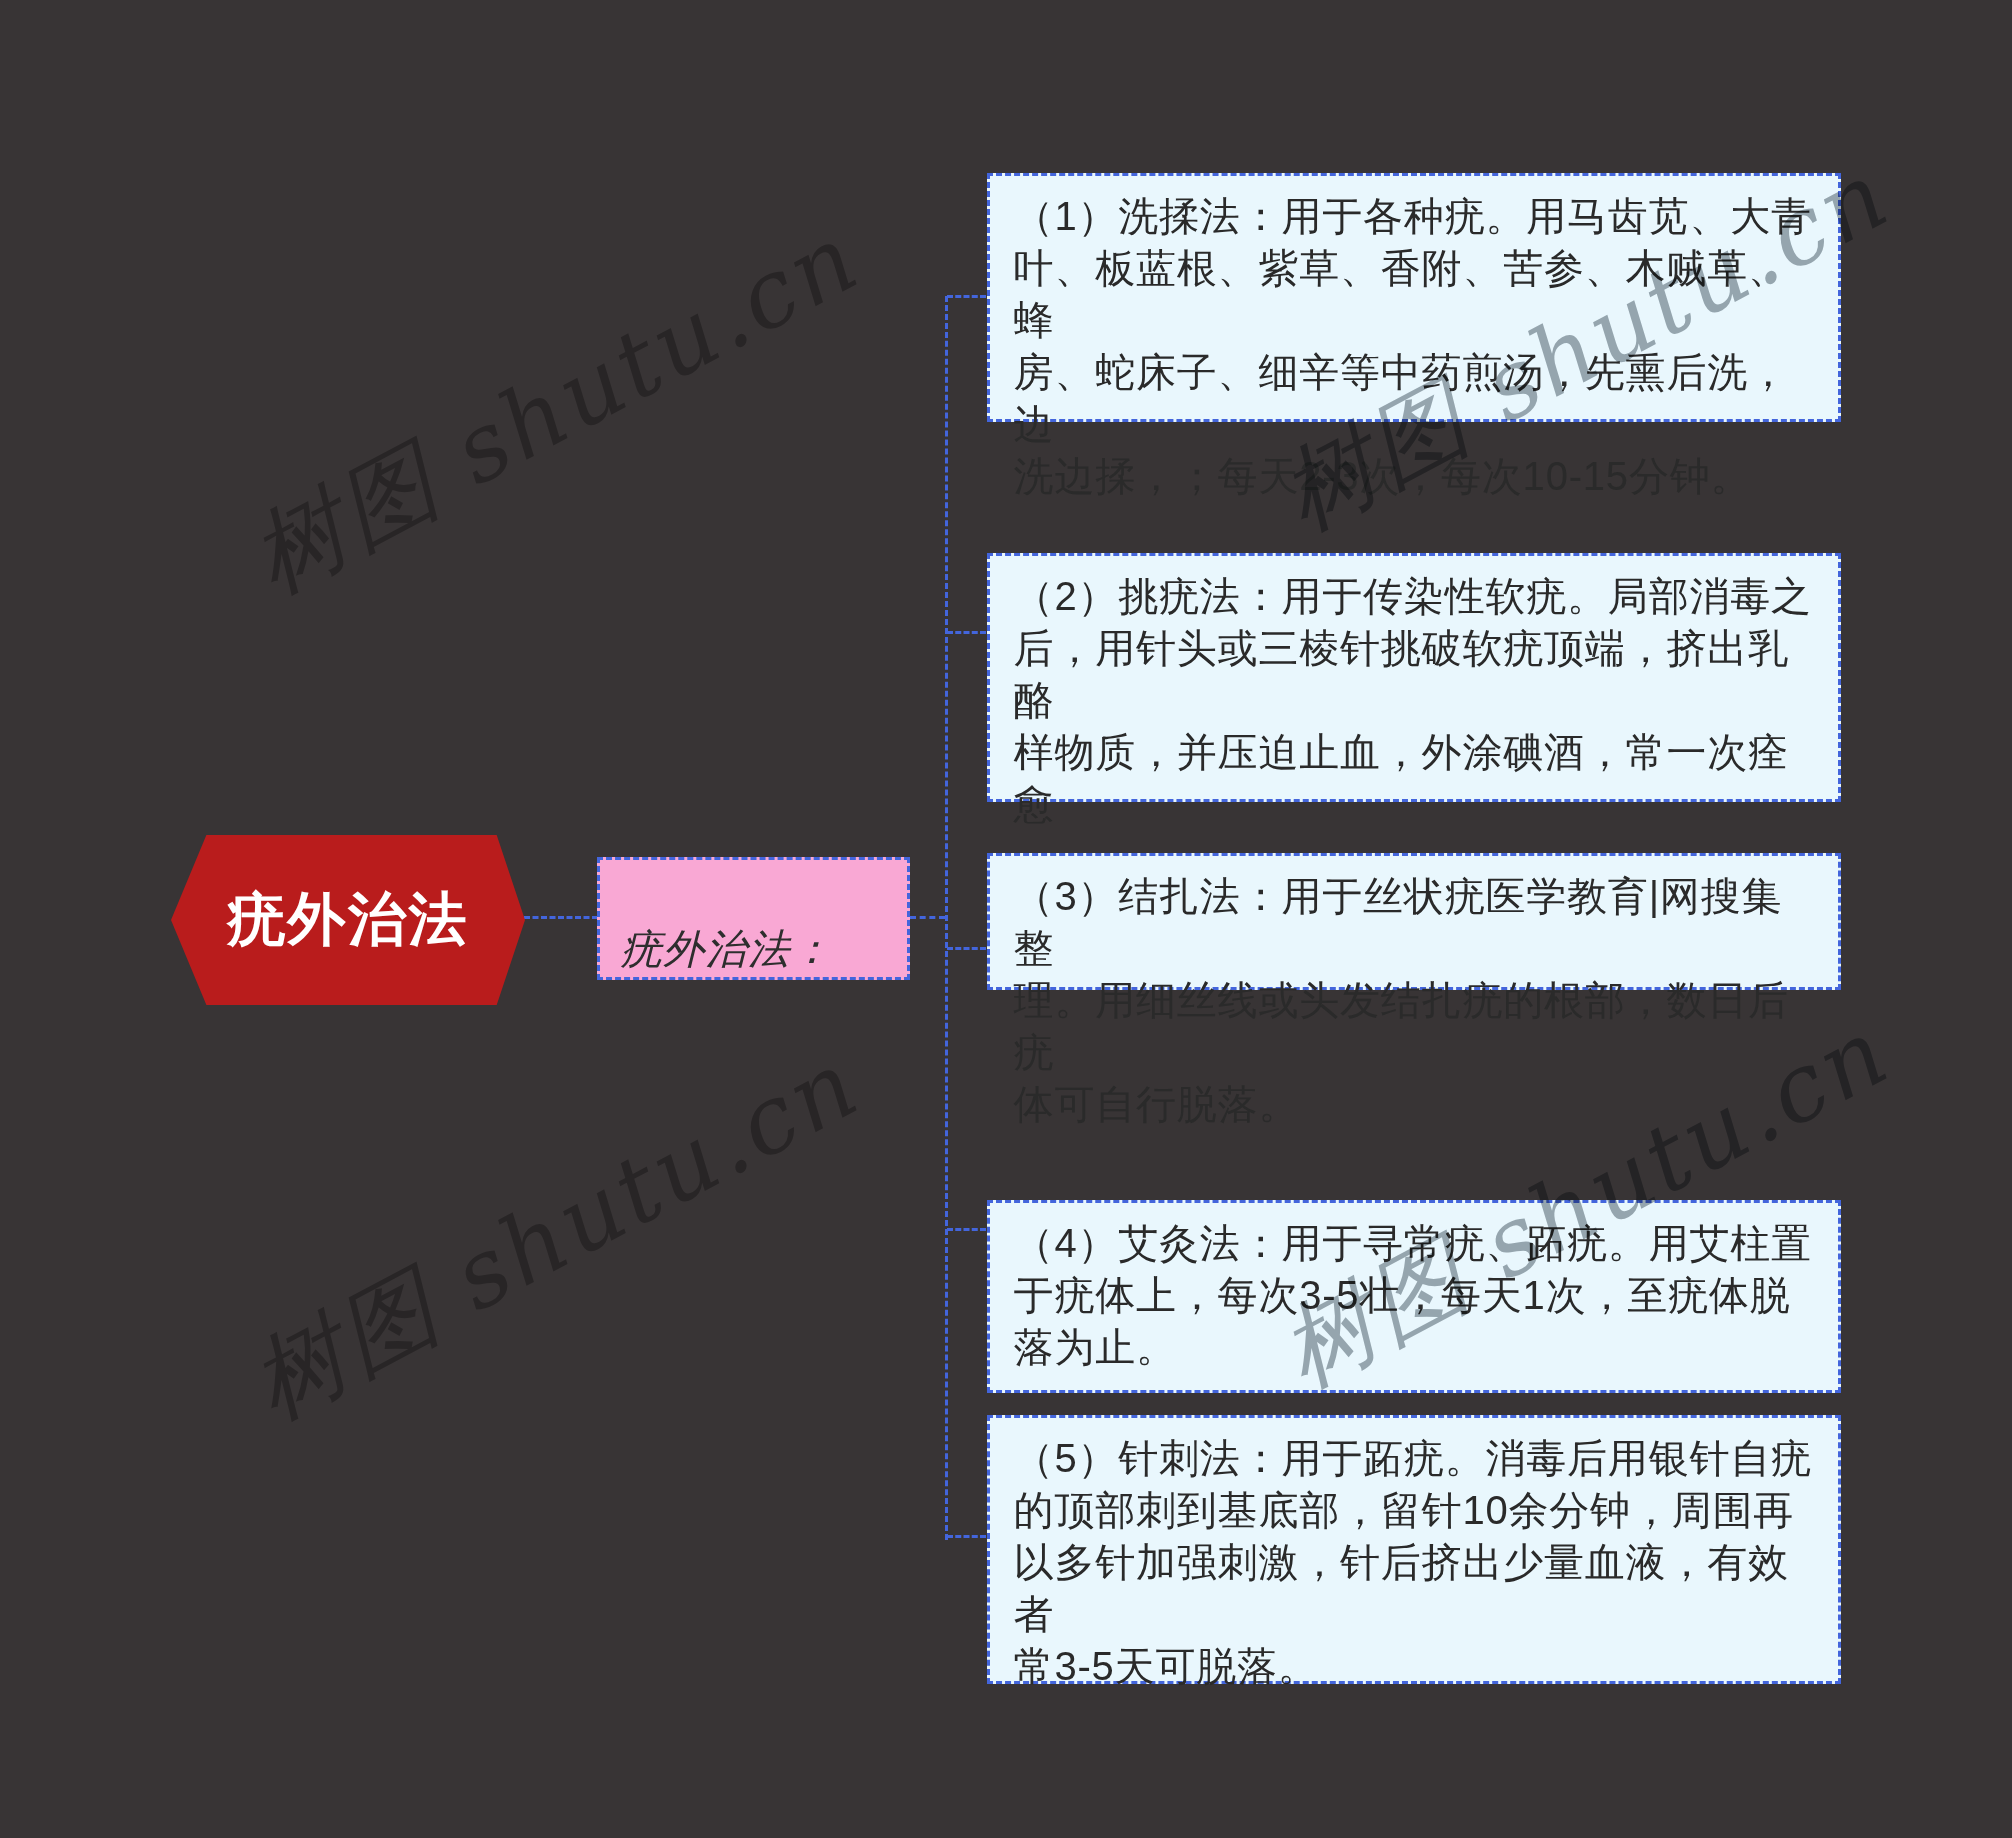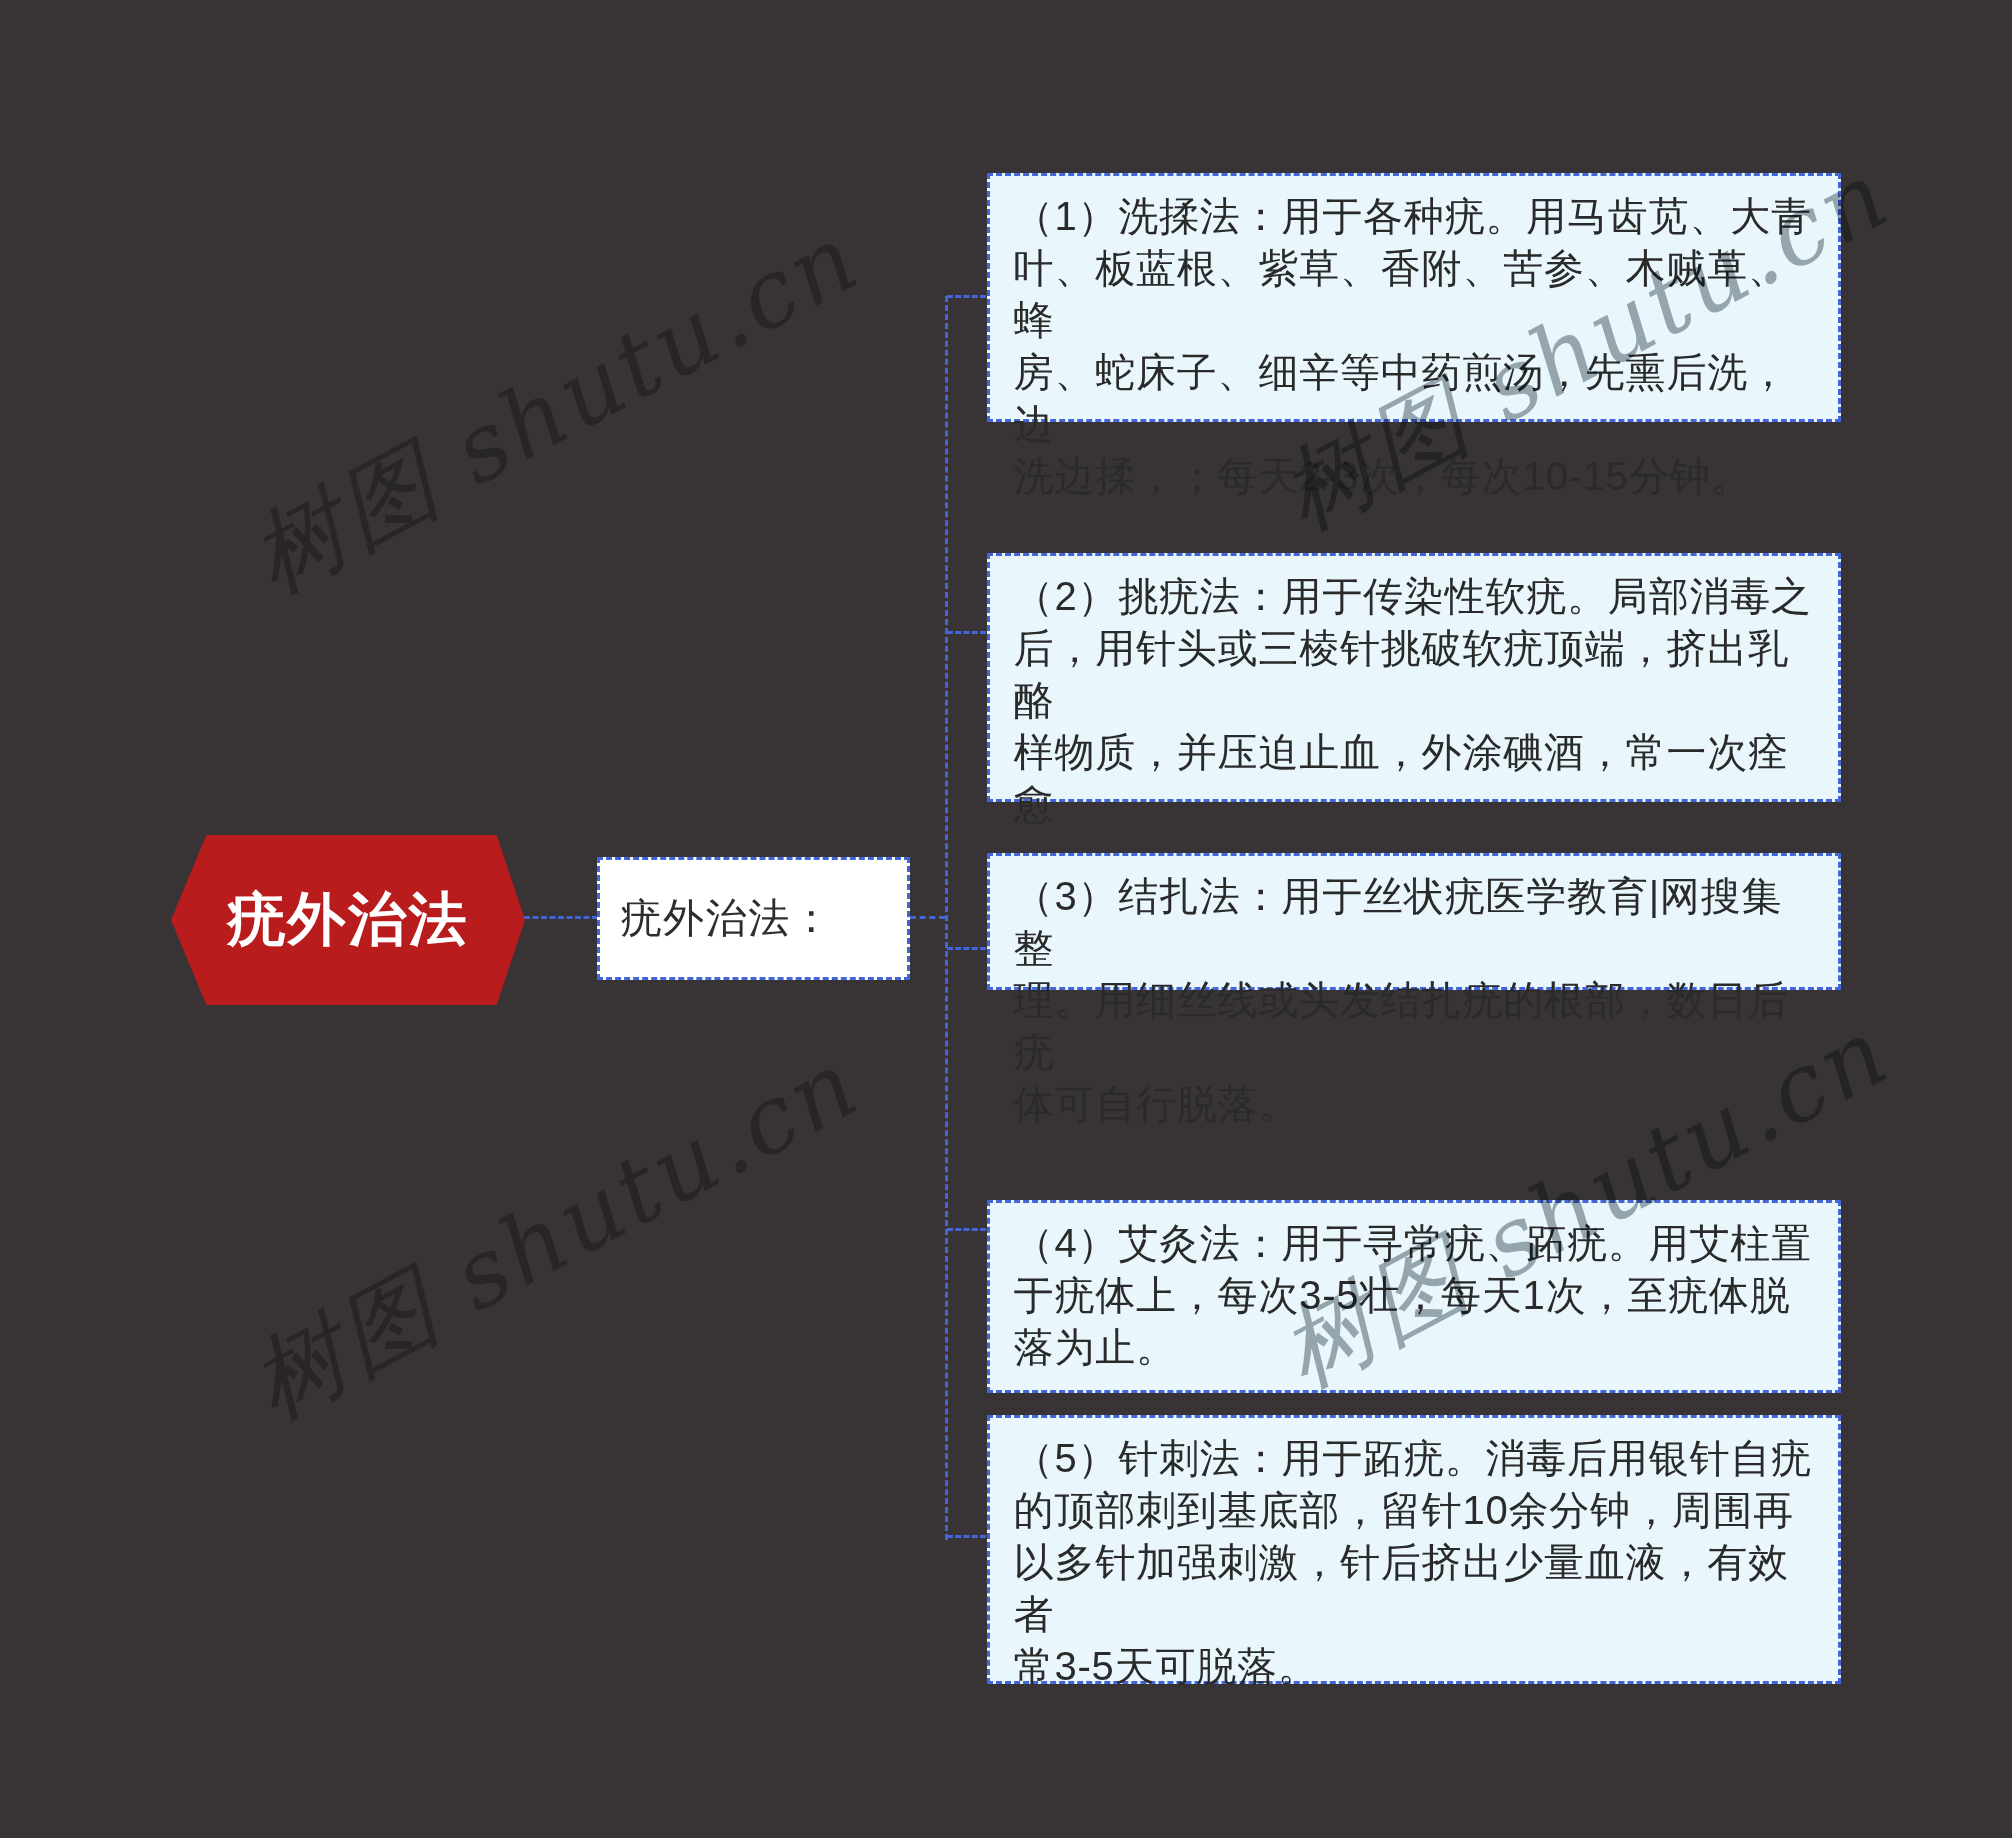--- a/index.html
+++ b/index.html
@@ -41,24 +41,25 @@
     font-size:58px;
     font-weight:600;
     letter-spacing:2.4px;
   }
   
   .topic-node{
     position:absolute;
     left:597px;top:857px;
     width:313px;height:123px;
     box-sizing:border-box;
-    background:#ffffff;
+    background:#f9a8d4;
     border:3.1px dashed #4365DC;
-    display:flex;align-items:center;
+    display:flex;align-items:flex-end;
     z-index:3;
+    font-style:italic;
   }
   .topic-node span{
     padding-left:20.4px;
     font-size:41px;
     font-weight:500;
     color:#2E2E2E;
     letter-spacing:1.6px;
   }
   
   .branch-box{

